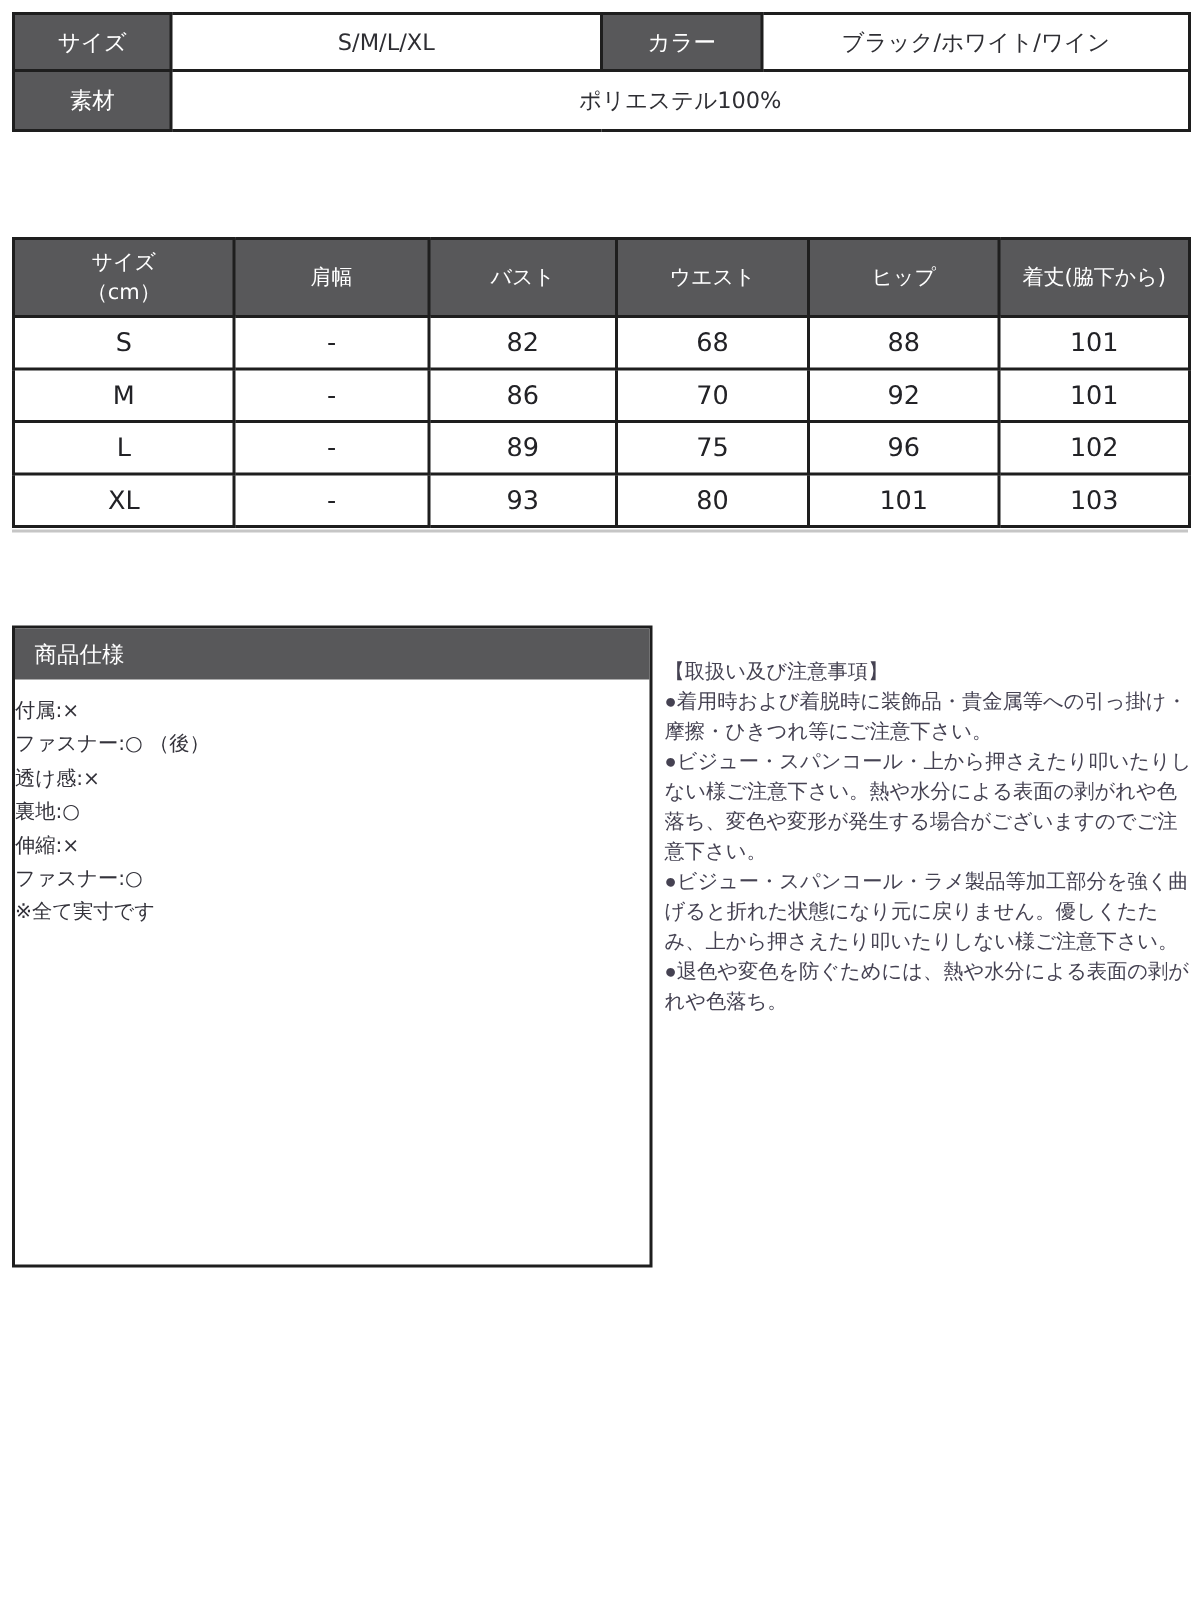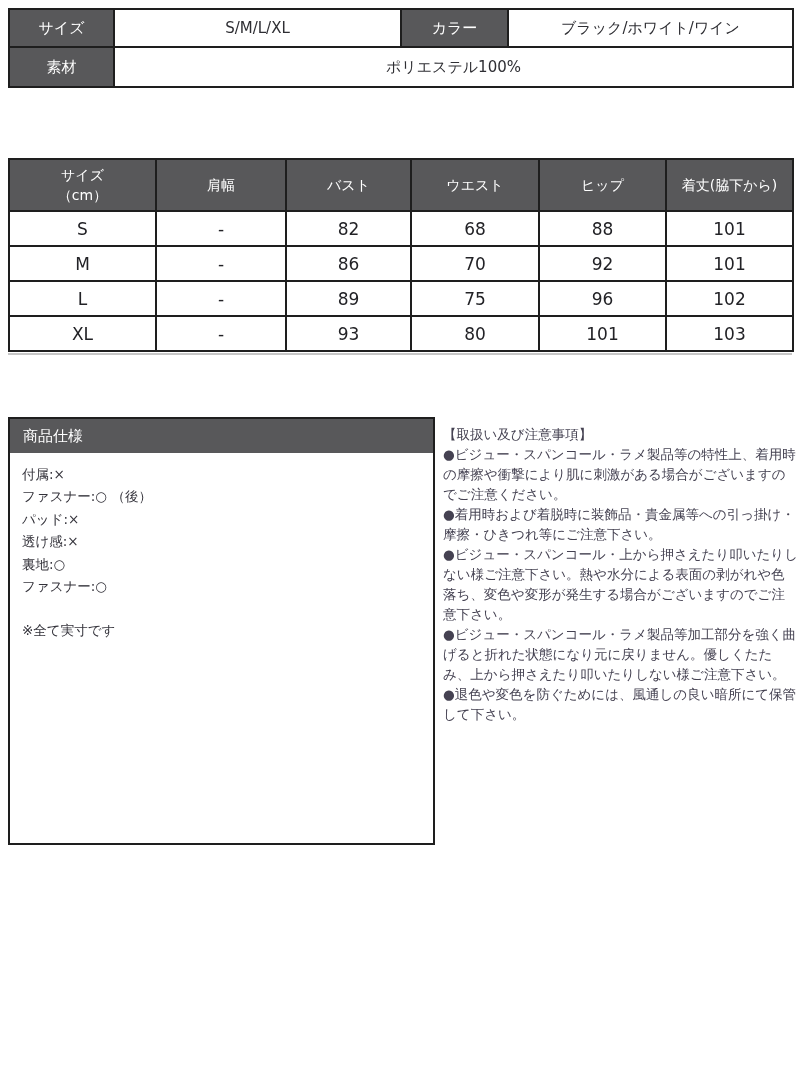--- a/index.html
+++ b/index.html
@@ -48,30 +48,30 @@
   
   .spec-box {
     position:absolute; left:8px; top:417px; width:423px; height:424px;
     border:2px solid #1e1e1e; background:#ffffff;
   }
   .spec-header {
     height:34px; background:#58585a; color:#ffffff;
     font-size:15px; line-height:34px; padding-left:13px;
   }
   .spec-body {
-    padding:10px 14px 0 12px;
+    padding:10px 14px 0 0;
     font-size:13.5px; color:#34333b;
   }
   .spec-line { line-height:22.4px; white-space:pre; }
-  .spec-note { margin-top:22px; line-height:22px; }
+  .spec-note { line-height:22px; }
 
   
   .care-block {
-    position:absolute; left:443px; top:424px; width:355px;
-    font-size:13.5px; line-height:20px; color:#454252;
+    position:absolute; left:443px; top:440px; width:355px;
+    font-size:13.5px; line-height:20px; color:#454252;font-family:Liberation Mono, monospace;
   }
   .care-block p { margin:0; }
 </style>
 </head>
 <body>
 
 <table class="info-table">
   <colgroup>
     <col style="width:105px">
       <col style="width:287px">
@@ -151,31 +151,30 @@
 </table>
 
 <div class="table-cut"></div>
 
 <div class="spec-box">
   <div class="spec-header">商品仕様</div>
   <div class="spec-body">
     <div>
         <div class="spec-line">付属:×</div>
         <div class="spec-line">ファスナー:○ （後）</div>
-        <div class="spec-line">パッド:×</div>
         <div class="spec-line">透け感:×</div>
         <div class="spec-line">裏地:○</div>
+        <div class="spec-line">伸縮:×</div>
         <div class="spec-line">ファスナー:○</div>
       </div>
     <div class="spec-note">※全て実寸です</div>
   </div>
 </div>
 
 <div class="care-block">
   <p>【取扱い及び注意事項】</p>
   <div>
-      <p>●ビジュー・スパンコール・ラメ製品等の特性上、着用時の摩擦や衝撃により肌に刺激がある場合がございますのでご注意ください。</p>
       <p>●着用時および着脱時に装飾品・貴金属等への引っ掛け・摩擦・ひきつれ等にご注意下さい。</p>
       <p>●ビジュー・スパンコール・上から押さえたり叩いたりしない様ご注意下さい。熱や水分による表面の剥がれや色落ち、変色や変形が発生する場合がございますのでご注意下さい。</p>
       <p>●ビジュー・スパンコール・ラメ製品等加工部分を強く曲げると折れた状態になり元に戻りません。優しくたたみ、上から押さえたり叩いたりしない様ご注意下さい。</p>
-      <p>●退色や変色を防ぐためには、風通しの良い暗所にて保管して下さい。</p>
+      <p>●退色や変色を防ぐためには、熱や水分による表面の剥がれや色落ち。</p>
     </div>
 </div>
 
 </body></html>

